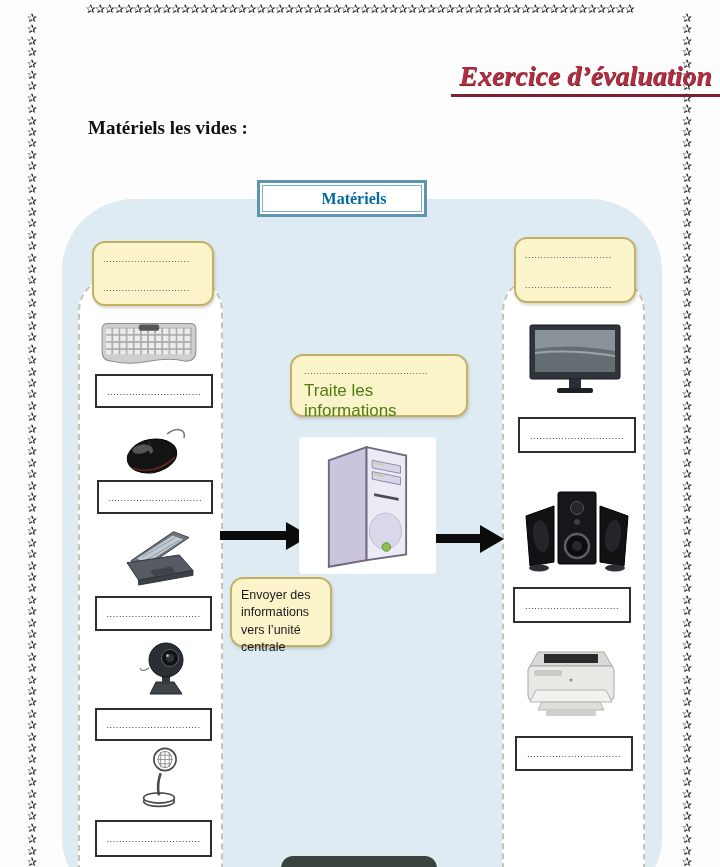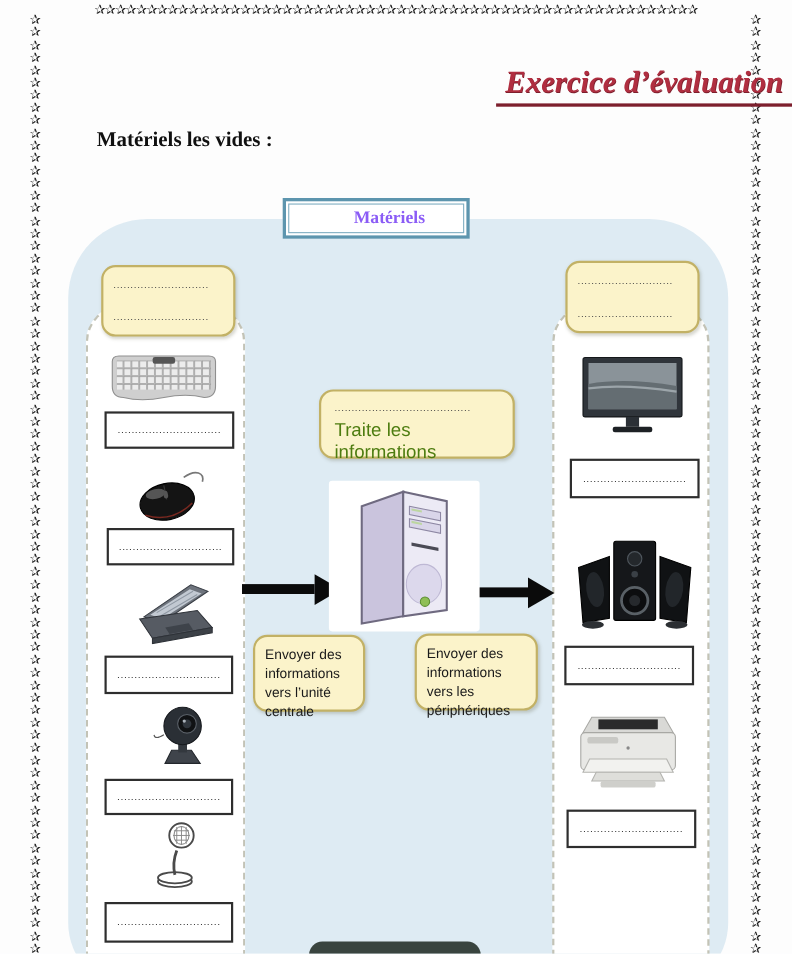--- a/index.html
+++ b/index.html
@@ -21,21 +21,21 @@
          text-shadow:0.6px 0.6px 0 #7d1f2d;}
   .instruction{left:88px;top:117px;font-family:"Liberation Serif",serif;font-weight:bold;
                font-size:19px;color:#101010;}
 
   
   .blue-container{left:62px;top:199px;width:600px;height:700px;background:#deebf3;
                   border-radius:72px 72px 60px 60px;}
   .materials-box{left:257px;top:180px;width:170px;height:37px;background:#fff;
                  border:3px solid #5d95ae;display:flex;padding:2px;}
   .materials-inner{flex:1;border:1px solid #7fadc1;display:flex;align-items:center;justify-content:center;
-                   font-family:"Liberation Serif",serif;font-weight:bold;font-size:16px;color:#8b5cf6;padding-left:24px;}
+                   font-family:"Liberation Serif",serif;font-weight:bold;font-size:16px;color:#0369a1;padding-left:24px;}
   .device-column{background:#fff;border:2px dashed #c3c3b6;border-radius:34px 34px 0 0;}
   .col-left{left:78px;top:277px;width:145px;height:640px;}
   .col-right{left:502px;top:277px;width:143px;height:640px;}
 
   
   .ybox{background:#fbf3ca;border:2px solid #c2b165;border-radius:13px;
         box-shadow:1px 2px 3px rgba(90,90,60,0.25);color:#222;}
   .ybox .dots{font-size:9px;letter-spacing:0.6px;color:#444;white-space:nowrap;overflow:hidden;}
   .hdr-left{left:92px;top:241px;width:122px;height:65px;padding:11px 9px;
             display:flex;flex-direction:column;justify-content:space-between;}
@@ -371,17 +371,16 @@
       <polygon points="68,22 78,24 78,26 68,24" fill="#bcd6a0"></polygon>
       <polygon points="66,32 96,38 96,46 66,40" fill="#d9d5e9" stroke="#8d87a3"></polygon>
       <polygon points="68,34 78,36 78,38 68,36" fill="#bcd6a0"></polygon>
       <polygon points="68,55 94,60 94,63 68,58" fill="#4a4a55"></polygon>
       <ellipse cx="80" cy="95" rx="17" ry="19" fill="#dcd8ec" stroke="#beb8d4"></ellipse>
       <circle cx="81" cy="112" r="4.5" fill="#8fbf56" stroke="#5c8f33"></circle>
     </svg>
   </div>
 
   <div class="abs ybox env-box env-left">Envoyer des informations vers l’unité centrale</div>
-  <div class="abs ybox env-box env-right">Envoyer des informations vers les périphériques</div>
 
   <div class="abs bottom-bar"></div>
 
 </div>
 
 </body></html>

